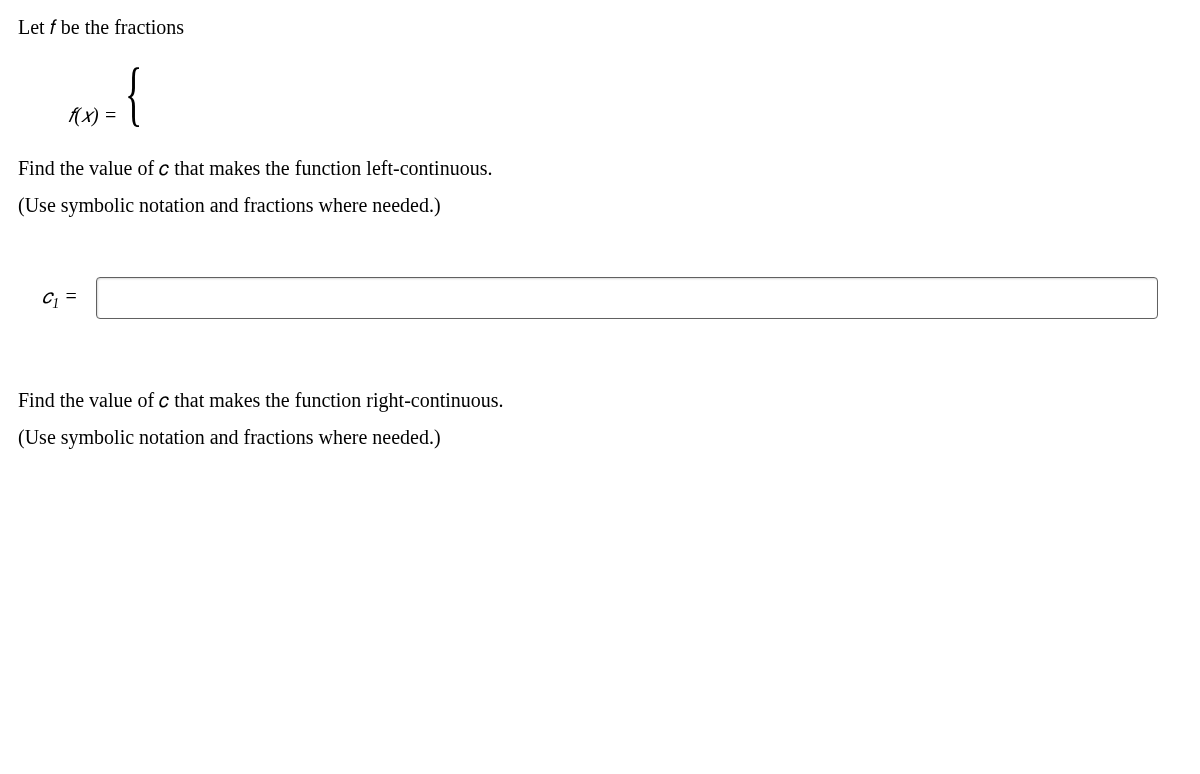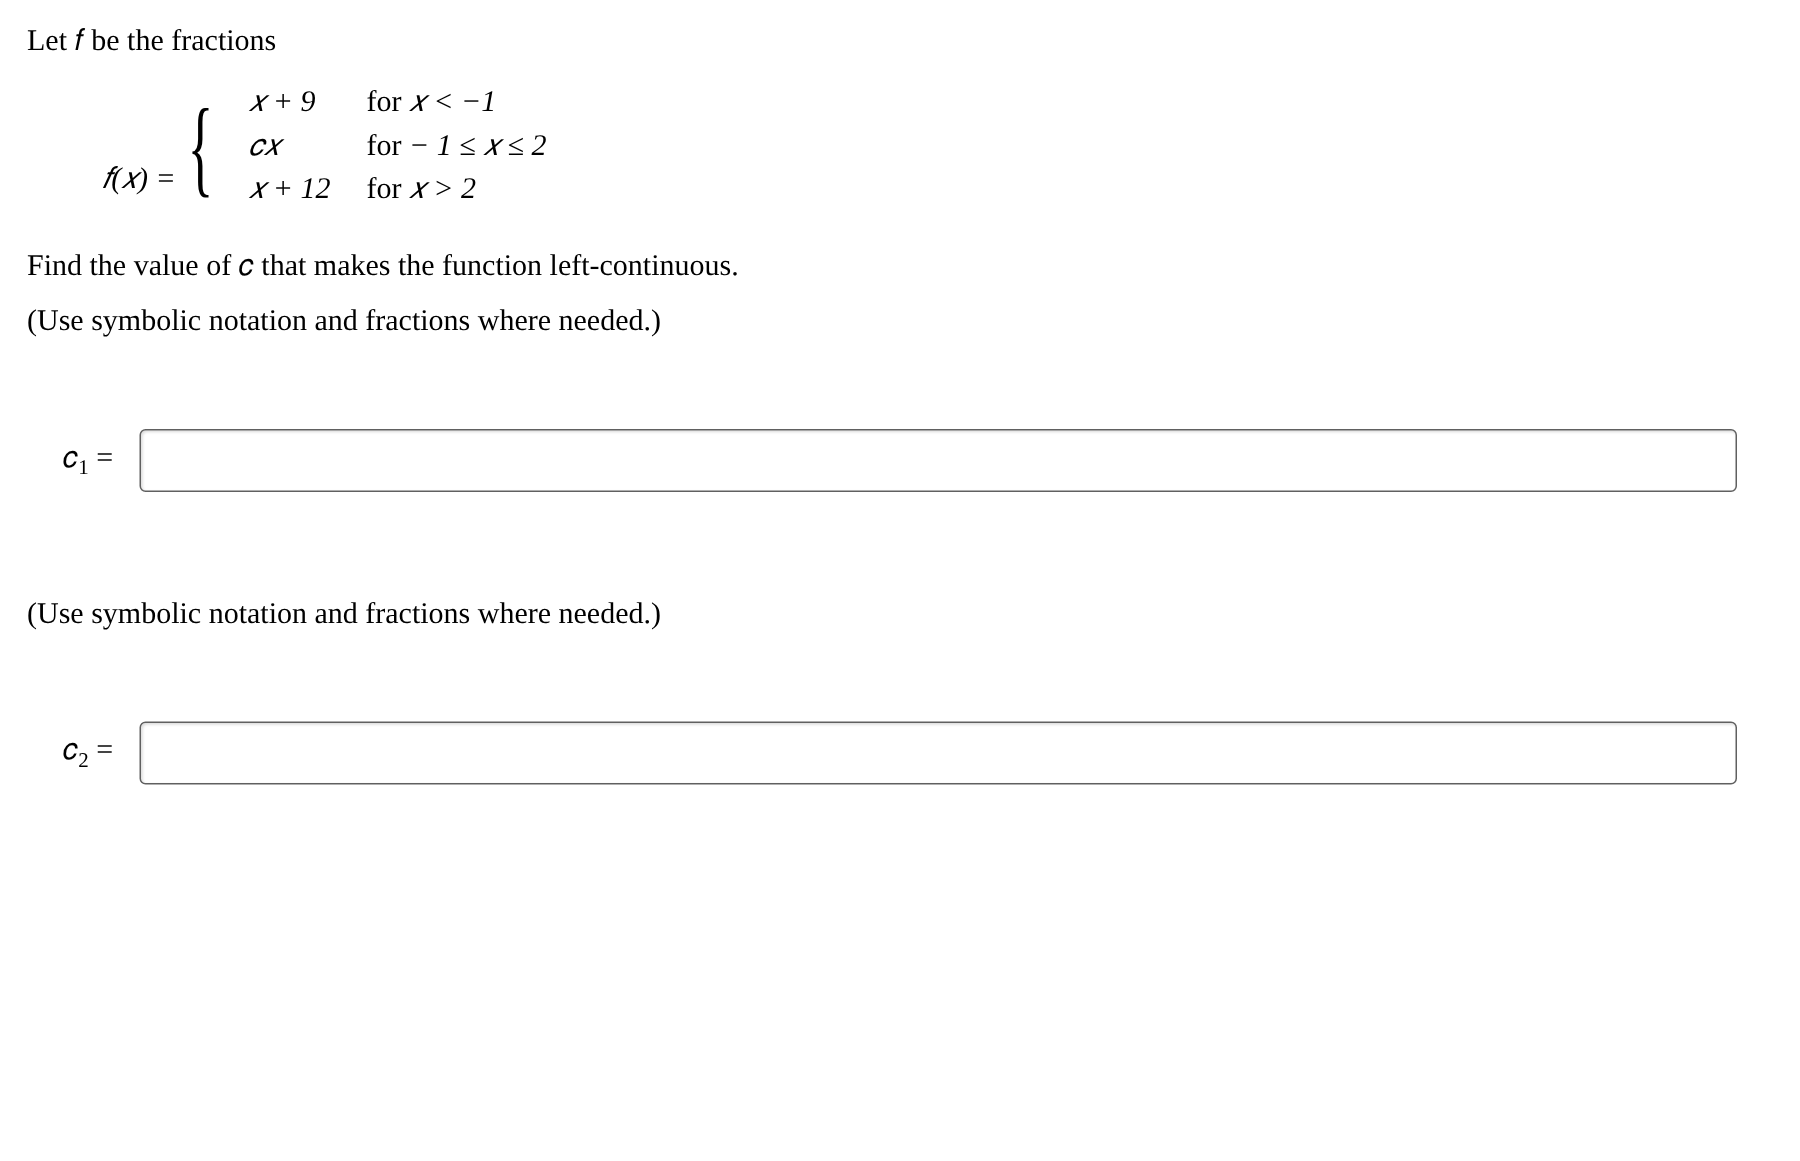--- a/index.html
+++ b/index.html
@@ -60,20 +60,21 @@
       margin-bottom: 60px;
     }
     .answer-row {
       display: flex;
       align-items: center;
       margin-bottom: 70px;
       padding-left: 24px;
       padding-right: 24px;
     }
     .answer-label {
+      font-style: italic;
       margin-right: 18px;
       white-space: nowrap;
     }
     .sub {
       font-size: 0.7em;
       vertical-align: sub;
     }
     .answer-input {
       flex: 1;
       height: 42px;
@@ -90,42 +91,29 @@
     }
   </style>
 </head>
 <body>
 
 <div class="intro">Let 𝑓 be the fractions</div>
 
 <div class="func-def">
   <span class="fx-label">𝑓(𝑥) =</span>
   <span class="brace">{</span>
-  <div class="cases">
-    <span class="case-expr">𝑥 + 9</span>
-    <span class="case-cond"><span>for </span><span class="mathvar">𝑥 &lt; −1</span></span>
-    <span class="case-expr">𝑐𝑥</span>
-    <span class="case-cond"><span>for </span><span class="mathvar">− 1 ≤ 𝑥 ≤ 2</span></span>
-    <span class="case-expr">𝑥 + 12</span>
-    <span class="case-cond"><span>for </span><span class="mathvar">𝑥 &gt; 2</span></span>
-  </div>
 </div>
 
 <div class="prompt">Find the value of 𝑐 that makes the function left-continuous.</div>
 <div class="hint">(Use symbolic notation and fractions where needed.)</div>
 
 <div class="answer-row">
   <span class="answer-label">
     <span>𝑐</span><span class="sub">1</span><span> =</span>
   </span>
   <input type="text" class="answer-input" style="">
 </div>
 
 <div class="section2">
+  <div class="prompt">Find the value of 𝑐 that makes the function right-continuous.</div>
   <div class="hint">(Use symbolic notation and fractions where needed.)</div>
 
-  <div class="answer-row" style="margin-bottom:20px;">
-    <span class="answer-label">
-      <span>𝑐</span><span class="sub">2</span><span> =</span>
-    </span>
-    <input type="text" class="answer-input" style="">
-  </div>
 </div>
 
 </body></html>

